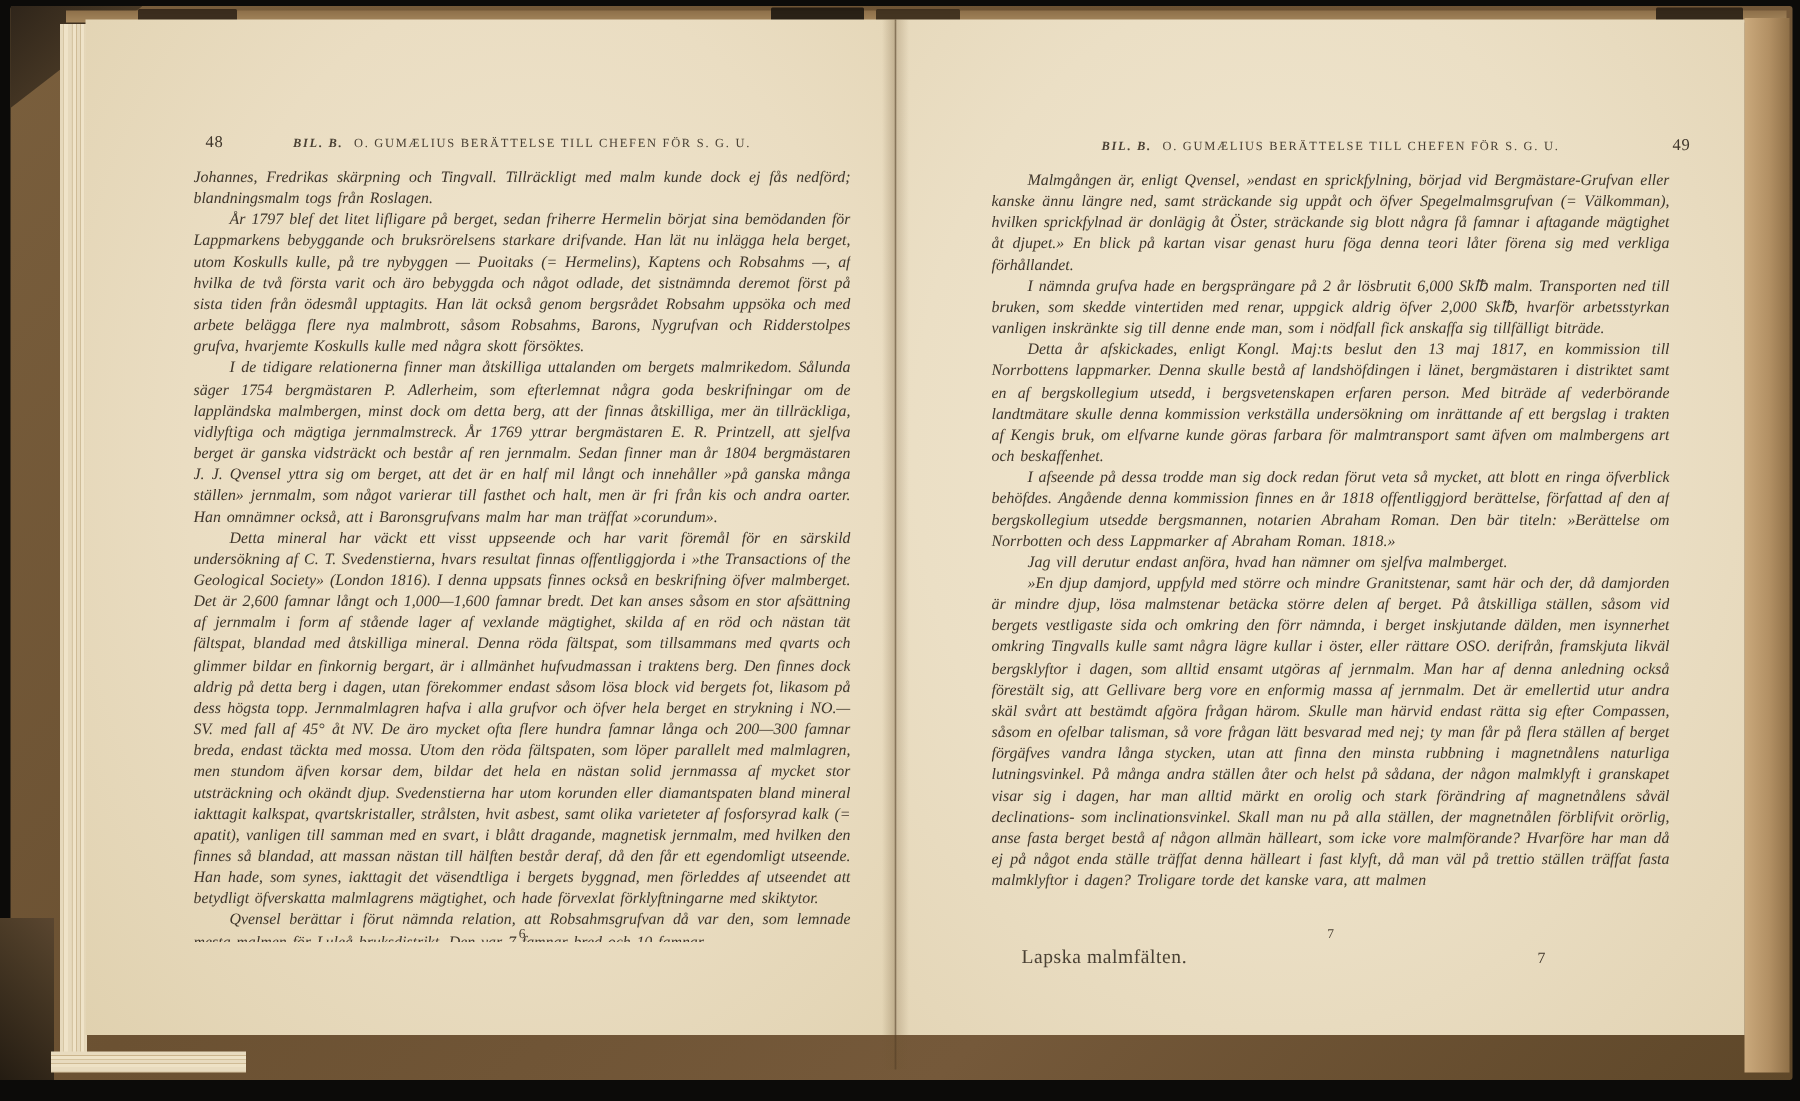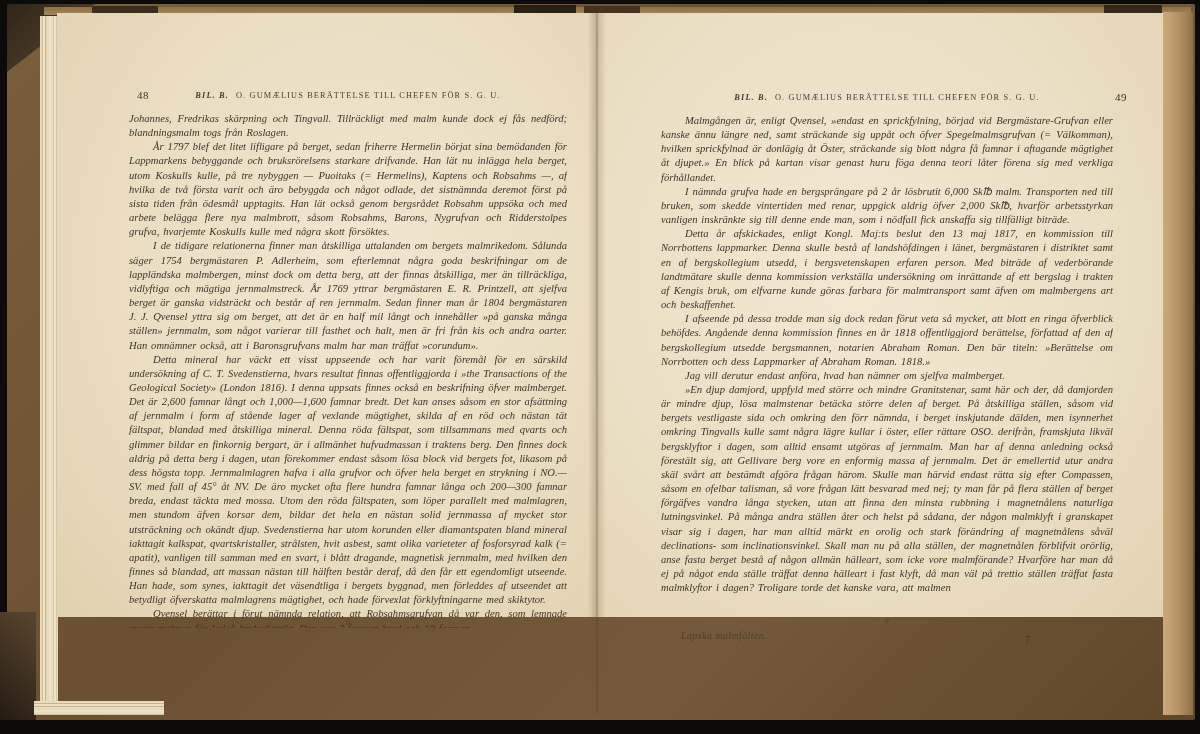--- a/index.html
+++ b/index.html
@@ -22,21 +22,21 @@
   .sm3{left:584px;top:6px;width:56px;height:8px;background:#3a2c1c;}
   .sm4{left:1104px;top:5px;width:58px;height:9px;background:#2a2015;}
   .fore-edge{position:absolute;left:1163px;top:12px;width:30px;height:703px;
          background:linear-gradient(to right,#caa97c,#b29064 55%,#8f7048);}
   .stack-left{position:absolute;left:40px;top:16px;width:18px;height:695px;
          background:repeating-linear-gradient(to right,#e6d9bc 0,#e6d9bc 2px,#c9b690 2.6px,#efe3c8 3px,#efe3c8 5px,#bfa87e 5.6px);}
   .stack-bottom{position:absolute;left:34px;top:701px;width:130px;height:14px;
          background:repeating-linear-gradient(to bottom,#e8dbbf 0,#e8dbbf 2px,#c3ab80 2.6px,#eee2c6 3px,#eee2c6 5px,#bfa87e 5.6px);}
 
   
-  .page{position:absolute;top:13px;height:604px;}
+  .page{position:absolute;top:13px;height:677px;}
   .page.left{left:57px;width:540px;
          background:radial-gradient(ellipse at 55% 42%,#f0e6d0 0%,#eaddc2 55%,#e0d1af 100%);}
   .page.right{left:597px;width:566px;
          background:radial-gradient(ellipse at 45% 42%,#f2e8d2 0%,#ebdfc5 55%,#e2d3b3 100%);}
   .gutter{position:absolute;left:588px;top:13px;width:18px;height:700px;
          background:linear-gradient(to right,rgba(110,85,50,0),rgba(110,85,50,.28) 44%,rgba(80,60,35,.55) 50%,rgba(110,85,50,.22) 56%,rgba(110,85,50,0));}
 
   
   .textcol{position:absolute;color:#3e352a;}
   .page.left  .textcol{left:72px;top:78px;width:438px;}
@@ -47,21 +47,21 @@
   .pagenum{position:absolute;top:-2px;font-size:11px;letter-spacing:.5px;color:#3e352a;}
   .page.left  .pagenum{left:8px;}
   .page.right .pagenum{right:-14px;}
   .bodytext{margin-top:12px;font-size:10.6px;line-height:14.15px;text-align:justify;
          word-spacing:1.2px;max-height:516px;overflow:hidden;font-style:italic;}
   .bodytext p{margin:0;text-indent:24px;}
   .bodytext p.cont{text-indent:0;}
   .sigmark{position:absolute;text-align:center;font-size:9px;color:#4a4134;}
   .page.left  .sigmark{left:72px;top:604px;width:438px;}
   .page.right .sigmark{left:64px;top:604px;width:452px;}
-  .series{position:absolute;left:84px;top:617px;font-style:italic;font-size:10px;
+  .series{position:absolute;left:84px;top:617px;font-size:13px;
          letter-spacing:.4px;color:#4a4134;text-align:right;}
   .cornernum{position:absolute;left:428px;top:621px;font-size:10.5px;color:#3e352a;}
 </style>
 </head>
 <body>
 
 <div class="scene">
 
   <div class="cover"></div>
   <div class="corner-tl"></div>

